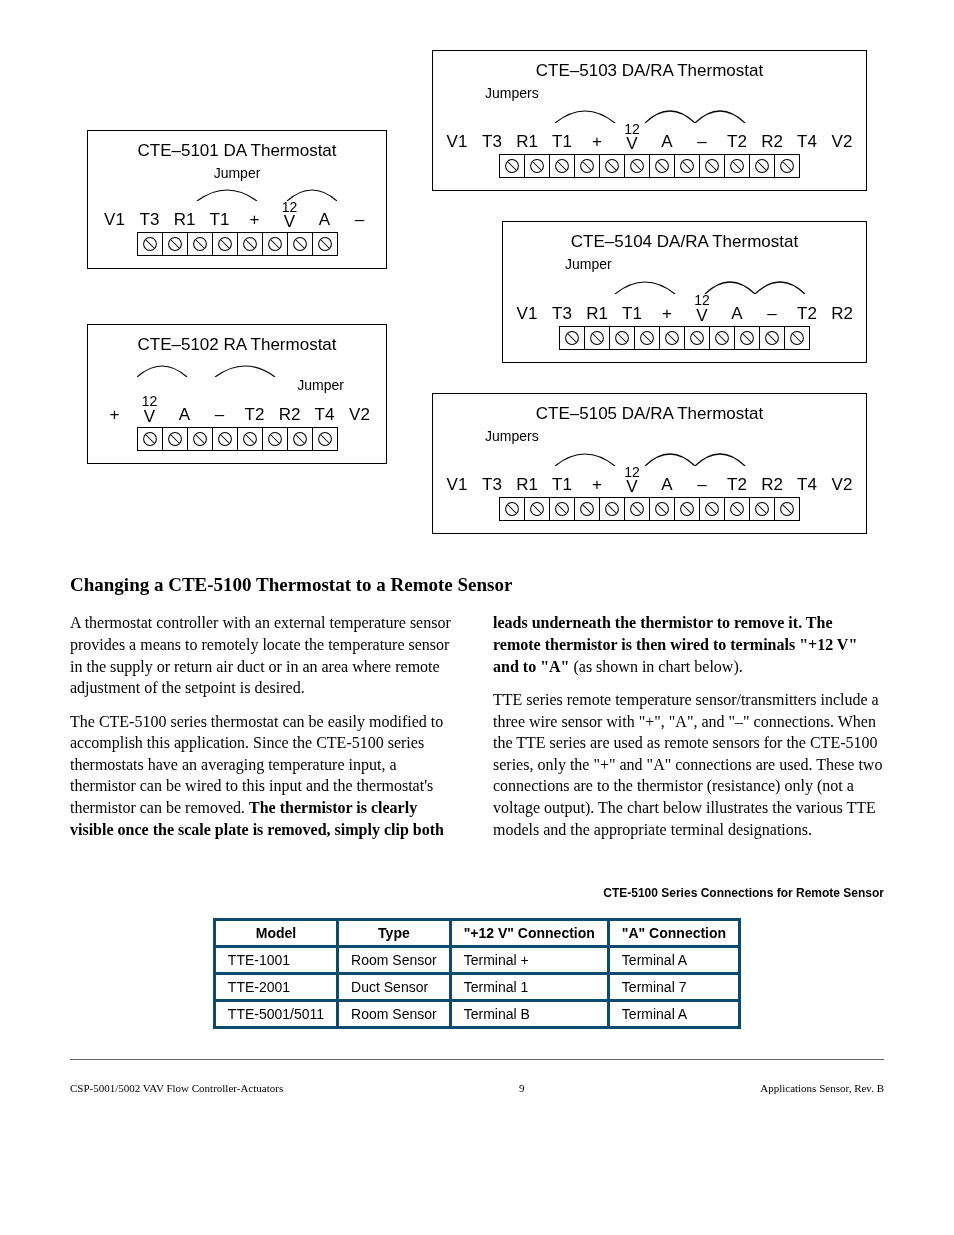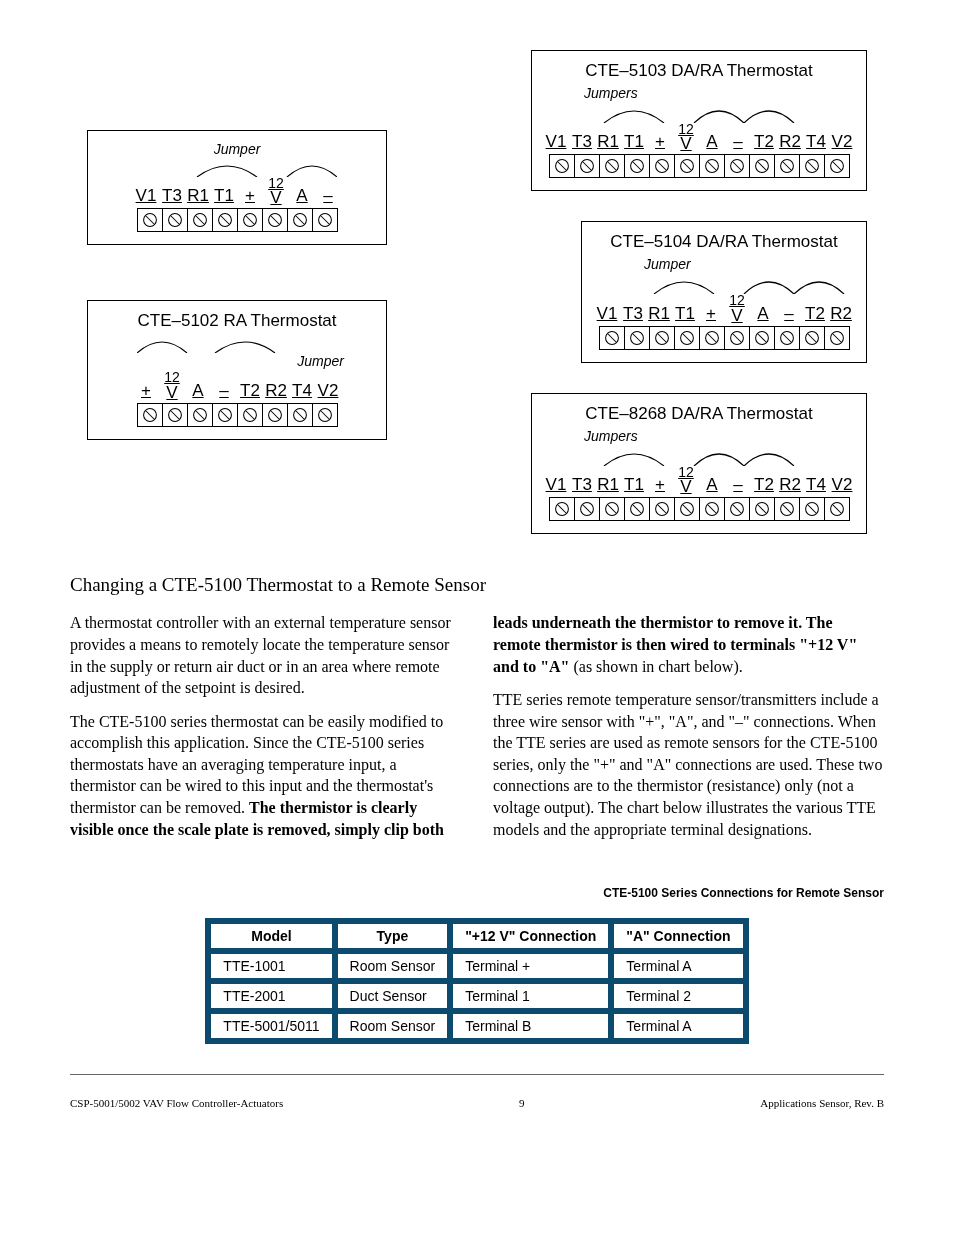--- a/index.html
+++ b/index.html
@@ -31,34 +31,32 @@
     padding: 10px 12px 12px 12px;
   }
   .thermo-title {
     font-family: Arial, Helvetica, sans-serif;
     font-size: 17px;
     text-align: center;
     margin-bottom: 4px;
   }
   .jumper-row {
     font-family: Arial, Helvetica, sans-serif;
-    font-style: italic;
     font-size: 14px;
     text-align: center;
     margin-bottom: 2px;
   }
   .terminal-labels {
     font-family: Arial, Helvetica, sans-serif;
     font-size: 17px;
     display: flex;
     align-items: flex-end;
-    gap: 2px;
+    gap: 11px;
     justify-content: center;
     margin-bottom: 2px;
-    text-decoration: underline;
   }
   .term { width: 24px; text-align: center; }
   .term-stack { display:flex; flex-direction:column; align-items:center; line-height:0.95; width:24px; }
   .term-stack .top { font-size:14px; }
   .screw-row {
     display: flex;
     border: 1.2px solid #000;
     width: fit-content;
     margin: 0 auto;
   }
@@ -66,21 +64,21 @@
     width: 24px; height: 22px;
     border-right: 1px solid #000;
     display: flex; align-items: center; justify-content: center;
   }
   .screw:last-child { border-right: none; }
   .screw svg { width: 16px; height: 16px; }
 
   h2.section-heading {
     font-family: "Palatino Linotype", Palatino, Georgia, serif;
     font-size: 19px;
-    font-weight: normal;
+    font-weight: bold;
     margin: 30px 0 16px 0;
   }
   .two-col {
     column-count: 2;
     column-gap: 32px;
     font-family: "Palatino Linotype", Palatino, Georgia, serif;
     font-size: 16px;
     line-height: 1.35;
   }
   .two-col p { margin: 0 0 12px 0; text-align: left; }
@@ -93,21 +91,21 @@
     text-align: right;
     margin: 40px 0 18px 0;
   }
   table.remote-table {
     border-collapse: collapse;
     margin: 0 auto;
     font-family: Arial, Helvetica, sans-serif;
     font-size: 14px;
   }
   table.remote-table th, table.remote-table td {
-    border: 6px solid #0c4a6e;
+    border: 3px solid #0c4a6e;
     padding: 4px 12px;
     text-align: left;
   }
   table.remote-table th {
     font-weight: bold;
     text-align: center;
   }
 
   .footer {
     display: flex;
@@ -124,20 +122,21 @@
 </style>
 </head>
 <body>
 
 <div class="page">
 
   <div class="diagram-area">
     <div class="left-col">
 
       <div class="thermo-box">
+        <div class="thermo-title">CTE–5101 DA Thermostat</div>
         <div class="jumper-row">Jumper</div>
         <svg class="arc-svg" width="200" height="18">
           <path d="M60,18 Q90,-4 120,18" stroke="#000" fill="none" stroke-width="1.2"></path>
           <path d="M150,18 Q175,-4 200,18" stroke="#000" fill="none" stroke-width="1.2"></path>
         </svg>
         <div class="terminal-labels">
             <div class="term">V1</div>
             <div class="term">T3</div>
             <div class="term">R1</div>
             <div class="term">T1</div>
@@ -461,21 +460,21 @@
             <div class="screw">
               <svg viewBox="0 0 20 20">
                 <circle cx="10" cy="10" r="8" fill="none" stroke="#000" stroke-width="1.3"></circle>
                 <line x1="5" y1="5" x2="15" y2="15" stroke="#000" stroke-width="1.3"></line>
               </svg>
             </div>
           </div>
       </div>
 
       <div class="thermo-box">
-        <div class="thermo-title">CTE–8268 DA/RA Thermostat</div>
+        <div class="thermo-title">CTE–5105 DA/RA Thermostat</div>
         <div class="jumper-row" style="text-align:left; padding-left:40px;">Jumpers</div>
         <svg class="arc-svg" width="310" height="20">
           <path d="M60,20 Q90,-4 120,20" stroke="#000" fill="none" stroke-width="1.2"></path>
           <path d="M150,20 Q175,-4 200,20" stroke="#000" fill="none" stroke-width="1.2"></path>
           <path d="M200,20 Q225,-4 250,20" stroke="#000" fill="none" stroke-width="1.2"></path>
         </svg>
         <div class="terminal-labels">
             <div class="term">V1</div>
             <div class="term">T3</div>
             <div class="term">R1</div>
@@ -596,21 +595,21 @@
         <tr>
           <td>TTE-1001</td>
           <td>Room Sensor</td>
           <td>Terminal +</td>
           <td>Terminal A</td>
         </tr>
         <tr>
           <td>TTE-2001</td>
           <td>Duct Sensor</td>
           <td>Terminal 1</td>
-          <td>Terminal 2</td>
+          <td>Terminal 7</td>
         </tr>
         <tr>
           <td>TTE-5001/5011</td>
           <td>Room Sensor</td>
           <td>Terminal B</td>
           <td>Terminal A</td>
         </tr>
       </tbody>
   </table>
 

